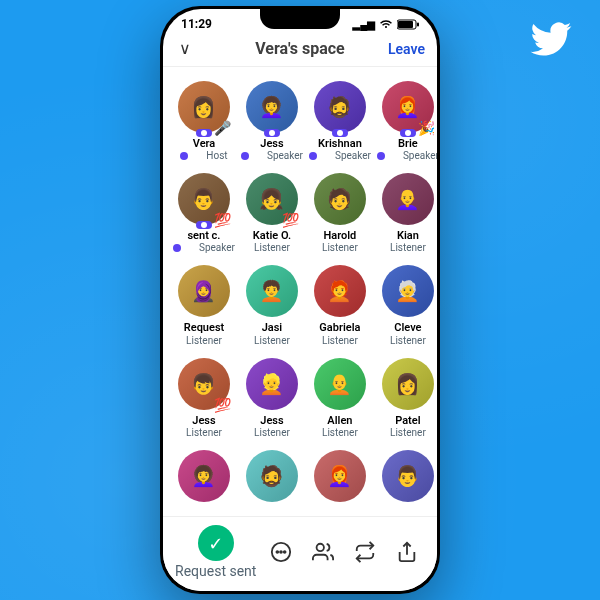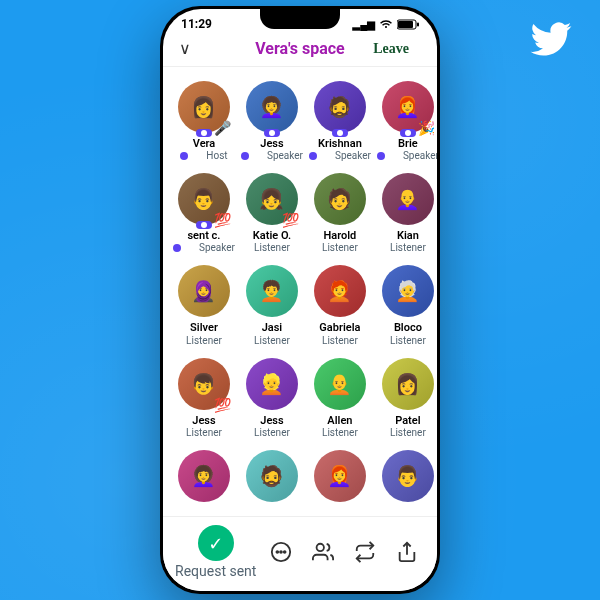--- a/index.html
+++ b/index.html
@@ -75,29 +75,28 @@
     }
     .header-chevron {
       position: absolute;
       left: 16px;
       font-size: 16px;
       color: #333;
     }
     .header-title {
       font-size: 16px;
       font-weight: 700;
-      color: #a21caf;
+      color: #404040;
     }
     .header-leave {
       position: absolute;
-      right: 28px;
+      right: 12px;
       font-size: 14px;
       font-weight: 600;
-      color: #14532d;
-      font-family: Liberation Serif, serif;
+      color: #1d4ed8;
     }
     .divider {
       height: 1px;
       background: #eee;
       flex-shrink: 0;
     }
     .scroll-area {
       flex: 1;
       overflow-y: auto;
       overflow-x: hidden;
@@ -363,21 +362,21 @@
             </div>
             <div class="p-name">Kian</div>
             <div class="p-role">
               <span>Listener</span>
             </div>
           </div>
           <div class="participant">
             <div class="avatar-wrap">
               <div class="avatar av-silver">🧕</div>
             </div>
-            <div class="p-name">Silver</div>
+            <div class="p-name">Request</div>
             <div class="p-role">
               <span>Listener</span>
             </div>
           </div>
           <div class="participant">
             <div class="avatar-wrap">
               <div class="avatar av-jasi">🧑‍🦱</div>
             </div>
             <div class="p-name">Jasi</div>
             <div class="p-role">
@@ -390,21 +389,21 @@
             </div>
             <div class="p-name">Gabriela</div>
             <div class="p-role">
               <span>Listener</span>
             </div>
           </div>
           <div class="participant">
             <div class="avatar-wrap">
               <div class="avatar av-cleve">🧑‍🦳</div>
             </div>
-            <div class="p-name">Bloco</div>
+            <div class="p-name">Cleve</div>
             <div class="p-role">
               <span>Listener</span>
             </div>
           </div>
           <div class="participant">
             <div class="avatar-wrap">
               <div class="avatar av-holli">👦</div>
               <span class="avatar-emoji-badge">💯</span>
             </div>
             <div class="p-name">Jess</div>

